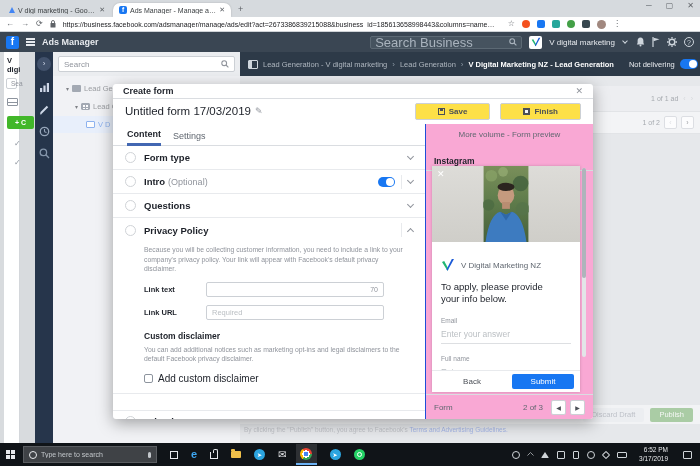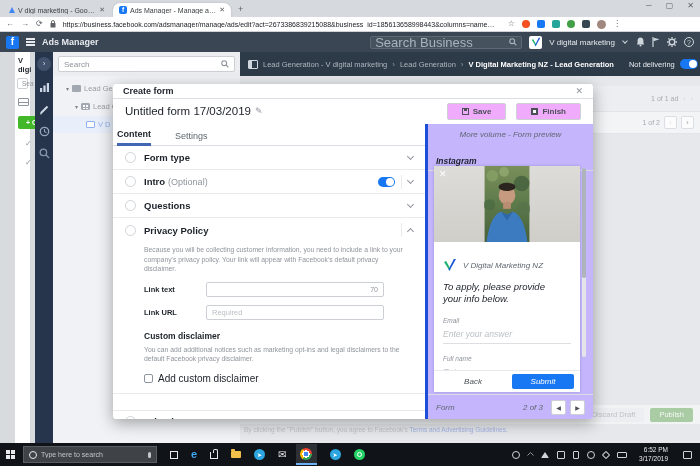--- a/index.html
+++ b/index.html
@@ -39,21 +39,21 @@
   .fbsearch{width:152px;height:13px;background:#46535f;border:1px solid #5c6974;border-radius:2px;
             display:flex;align-items:center;padding:0 4px;margin-left:auto;}
   .fbsearch .ph{flex:1;font-size:13px;color:#a9b3bd;}
   .vavatar{width:13px;height:13px;background:#fff;border-radius:2px;display:flex;align-items:center;justify-content:center;}
   .acctname{font-size:8px;}
   .dcar{width:4px;height:4px;border-right:1.2px solid #cfd6dd;border-bottom:1.2px solid #cfd6dd;transform:rotate(45deg);margin:-2px 2px 0 1px;}
   .helpc{width:10px;height:10px;border-radius:50%;border:1px solid #cfd6dd;color:#cfd6dd;font-size:7px;
          display:flex;align-items:center;justify-content:center;}
 
   
-  .leftcol{left:15px;top:52px;width:16px;bottom:23px;background:#fff;border-right:1px solid #d4d7db;z-index:1;}
+  .leftcol{left:4px;top:52px;width:16px;bottom:23px;background:#fff;border-right:1px solid #d4d7db;z-index:1;}
   .vdigi{padding:4px 3px 2px;font-size:7.5px;font-weight:bold;color:#1d2129;}
   .minisearch{margin:2px;height:11px;border:1px solid #ccd0d5;border-radius:2px;display:flex;align-items:center;gap:2px;padding:0 2px;}
   .minisearch span{font-size:6.5px;color:#90949c;}
   .colicon{margin:9px 3px 0;width:11px;height:8px;border:1px solid #8d949e;border-radius:1px;
            background:linear-gradient(#8d949e 1px,transparent 1px) 0 3px/100% 100% no-repeat;}
   .greencreate{margin:10px 3px 0;width:27px;height:13px;background:#42b72a;border-radius:2px;color:#fff;
                font-size:7px;font-weight:bold;display:flex;align-items:center;justify-content:center;}
   .chk{margin:11px 0 0 10px;color:#8d949e;font-size:8px;line-height:1;}
 
   .siderail{left:35px;top:52px;width:18px;bottom:23px;background:#26354b;z-index:1;
@@ -106,29 +106,29 @@
   .dim{left:53px;top:76px;right:0;bottom:23px;background:rgba(248,249,251,.45);z-index:2;}
 
   
   .modal{left:113px;top:84px;width:480px;height:335px;background:#fff;border-radius:3px;z-index:5;
          box-shadow:0 4px 16px rgba(0,0,0,.35);overflow:hidden;}
   .m-head{height:15px;border-bottom:1px solid #dadde1;display:flex;align-items:center;padding:0 10px;
           font-size:9px;font-weight:bold;color:#1d2129;}
   .m-x{margin-left:auto;color:#90949c;font-size:9px;font-weight:normal;}
   .m-title{height:24px;display:flex;align-items:center;padding:0 12px;font-size:11.5px;color:#1d2129;gap:4px;}
   .pencil{color:#90949c;font-size:9px;}
-  .btn-sm{height:17px;border:1px solid #ccd0d5;border-radius:2px;background:#f0abfc;font-size:8px;font-weight:bold;
-          color:#4b4f56;display:flex;align-items:center;gap:4px;padding:0 14px;}
+  .btn-sm{height:17px;border:1px solid #ccd0d5;border-radius:2px;background:#fde047;font-size:8px;font-weight:bold;
+          color:#4b4f56;display:flex;align-items:center;gap:4px;padding:0 22px;}
   .ic-save{width:7px;height:7px;border:1px solid #4b4f56;position:relative;}
   .ic-save::after{content:'';position:absolute;left:1.5px;top:0;width:3px;height:2.5px;background:#4b4f56;}
   .ic-fin{width:7px;height:7px;background:#4b4f56;position:relative;}
   .ic-fin::after{content:'';position:absolute;left:2px;top:2px;width:3px;height:3px;background:#f5f6f7;}
   .m-body{position:absolute;top:40px;left:0;right:0;bottom:0;display:flex;}
   .m-left{width:312px;position:relative;}
-  .m-tabs{height:22px;border-bottom:1px solid #dadde1;display:flex;align-items:flex-end;gap:24px;padding:0 4px;}
+  .m-tabs{height:22px;border-bottom:1px solid #dadde1;display:flex;align-items:flex-end;gap:12px;padding:0 14px;}
   .mtab{font-size:9px;padding-bottom:4px;color:#606770;}
   .mtab.on{color:#1d2129;font-weight:bold;border-bottom:3px solid #4267b2;margin-bottom:-1px;}
   .sec{display:flex;align-items:center;height:24px;padding:0 12px;border-bottom:1px solid #e8eaed;}
   .sec.noline{border-bottom:none;}
   .seccirc{width:11px;height:11px;border:1.5px solid #d0d3d7;border-radius:50%;margin-right:8px;flex:none;}
   .seclbl{font-size:9.5px;font-weight:bold;color:#1d2129;}
   .opt{font-size:9px;font-weight:normal;color:#90949c;margin-left:3px;}
   .secright{margin-left:auto;display:flex;align-items:center;gap:6px;}
   .vdiv{width:1px;height:14px;background:#e8eaed;}
   .chv{width:5px;height:5px;border-right:1.5px solid #90949c;border-bottom:1.5px solid #90949c;
@@ -144,21 +144,21 @@
   .pfinput .cnt{margin-left:auto;font-size:7px;color:#90949c;}
   .pfinput .phold{font-size:7.5px;color:#bcc0c4;}
   .ctitle{margin-top:11px;font-size:8.5px;font-weight:bold;color:#1d2129;}
   .checkrow{margin-top:9px;display:flex;align-items:center;gap:5px;}
   .cbox{width:9px;height:9px;border:1px solid #8d949e;border-radius:2px;flex:none;}
   .clabel{font-size:10px;color:#1d2129;}
   .gapwhite{height:16px;}
   .sec.thank{border-top:none;}
 
   
-  .m-right{flex:1;background:#c4b5fd;border-left:3px solid #1d4ed8;position:relative;font-style:italic;}
+  .m-right{flex:1;background:#f9a8d4;border-left:1px solid #1d4ed8;position:relative;}
   .pv-head{padding-top:6px;text-align:center;font-size:8px;color:#606770;}
   .pv-tabs{margin-top:17px;height:15px;border-bottom:1px solid #d8dbde;padding:0 8px;display:flex;align-items:flex-end;}
   .pv-tab{font-size:8.5px;font-weight:bold;color:#1d2129;border-bottom:3px solid #4267b2;padding-bottom:2px;margin-bottom:-1px;}
   .pv-card{position:absolute;left:6px;right:13px;top:42px;bottom:27px;background:#fff;
            box-shadow:0 0 3px rgba(0,0,0,.18);overflow:hidden;}
   .pv-photo{height:76px;background:linear-gradient(#dddcd8,#cfcec9);position:relative;}
   .pv-photo svg{position:absolute;left:50%;top:0;transform:translateX(-50%);}
   .pv-x{position:absolute;left:5px;top:3px;color:#fff;font-size:9px;}
   .pv-content{padding:0 9px;}
   .pv-logorow{margin-top:16px;display:flex;align-items:center;gap:6px;}

